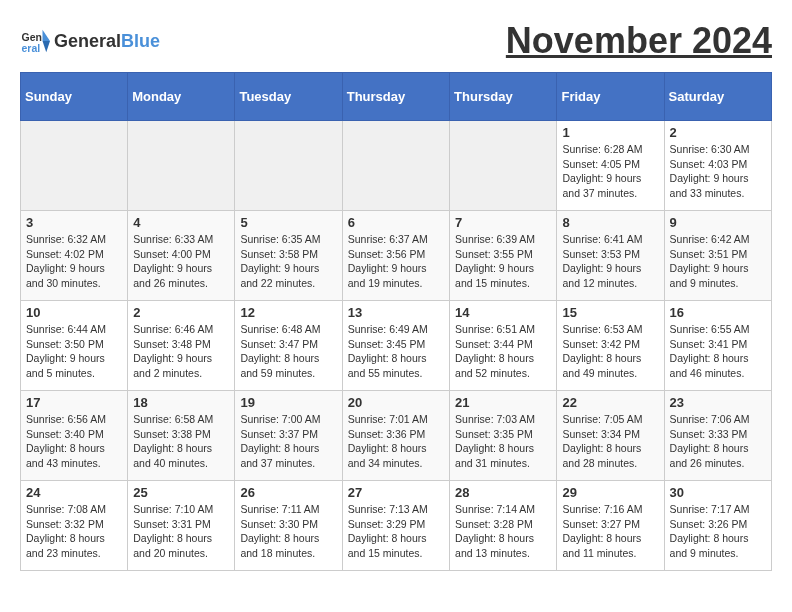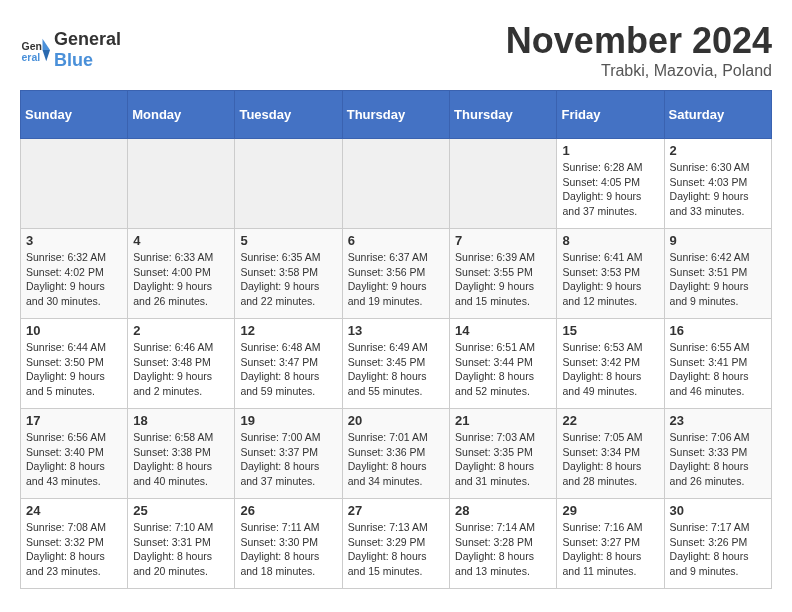--- a/index.html
+++ b/index.html
@@ -21,21 +21,21 @@
       align-items: center;
       gap: 4px;
     }
     .logo-text-general { font-size: 18px; font-weight: bold; color: #333; }
     .logo-text-blue { font-size: 18px; font-weight: bold; color: #4a90d9; }
     .logo-icon {
       width: 30px;
       height: 30px;
     }
     .title-block { text-align: right; }
-    .month-title { font-size: 36px; font-weight: bold; color: #333; }
+    .month-title { font-size: 36px; font-weight: bold; color: #333; text-decoration: underline; }
     .location { font-size: 16px; color: #555; }
     .calendar {
       width: 100%;
       border-collapse: collapse;
     }
     .calendar th {
       background-color: #4472c4;
       color: #fff;
       font-size: 13px;
       font-weight: bold;
@@ -76,29 +76,28 @@
 
 <div class="header">
   <div class="logo">
     <svg class="logo-icon" viewBox="0 0 40 40" xmlns="http://www.w3.org/2000/svg">
       <text x="2" y="20" font-size="14" font-weight="bold" fill="#333">Gen</text>
       <text x="2" y="34" font-size="14" font-weight="bold" fill="#4a90d9">eral</text>
       <polygon points="30,5 40,20 30,20" fill="#4a90d9"></polygon>
       <polygon points="30,20 40,20 35,35" fill="#2a6ab0"></polygon>
     </svg>
     <div>
-      <div style="display:flex; gap:0;flex-direction:column;">
+      <div style="display:flex; gap:0;">
         <span class="logo-text-general">General</span>
         <span class="logo-text-blue">Blue</span>
       </div>
     </div>
   </div>
   <div class="title-block">
     <div class="month-title">November 2024</div>
-    <div class="location">Trabki, Mazovia, Poland</div>
   </div>
 </div>
 
 <table class="calendar">
   <thead>
     <tr>
     <th>Sunday</th>
         <th>Monday</th>
         <th>Tuesday</th>
         <th>Thursday</th>

